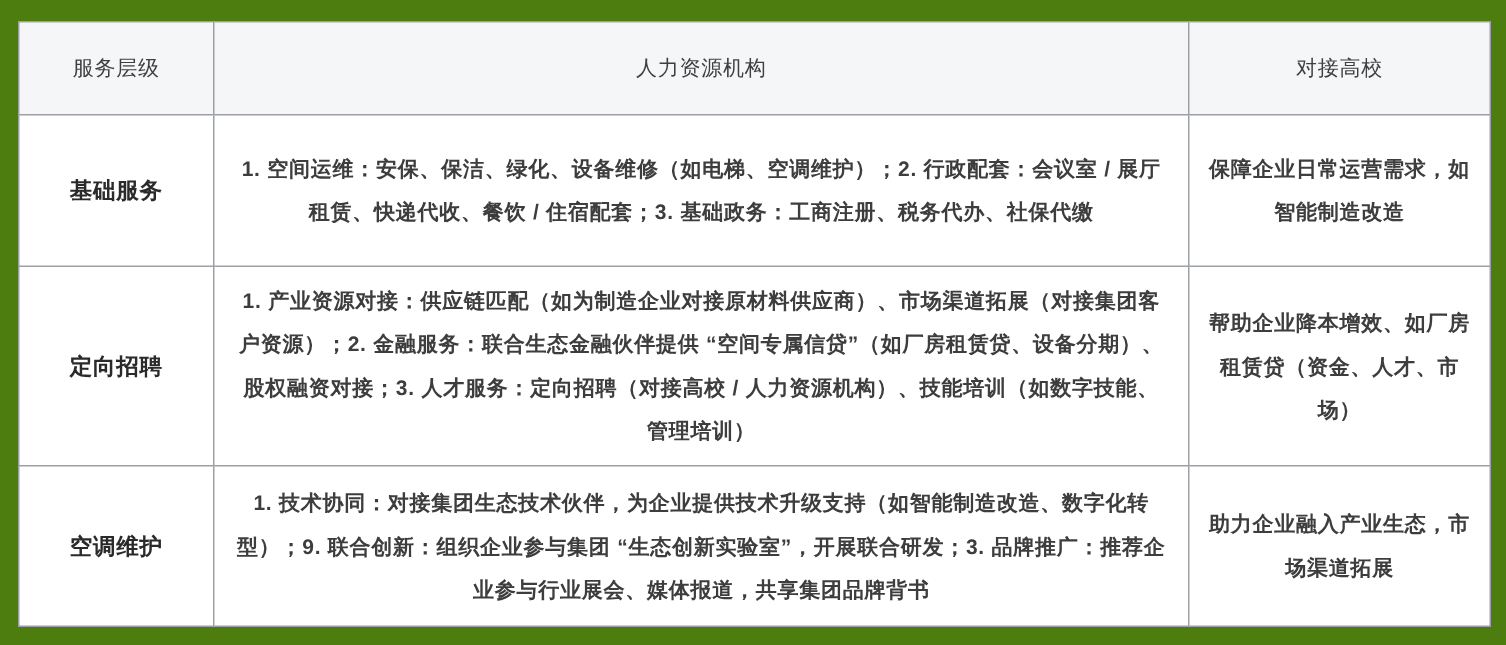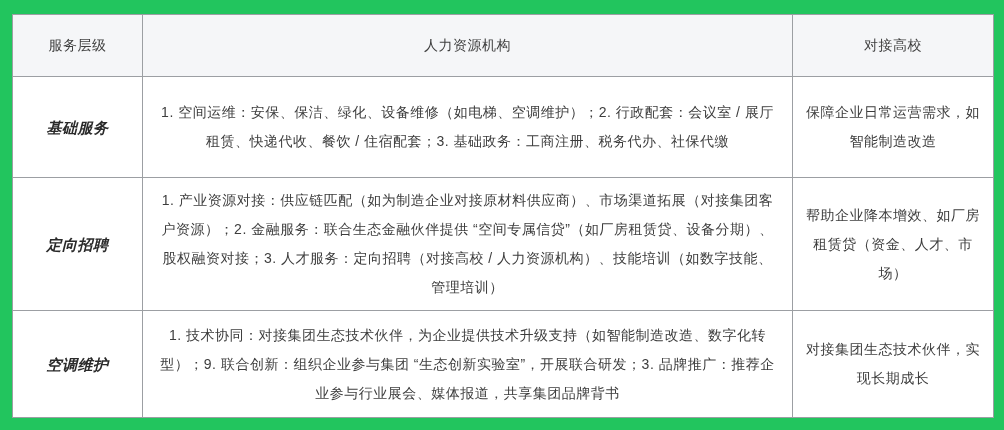--- a/index.html
+++ b/index.html
@@ -8,21 +8,21 @@
     padding: 0;
     background: #ffffff;
     width: 1004px;
     height: 430px;
     font-family: "Liberation Sans", "DejaVu Sans", sans-serif;
   }
   .page {
     position: relative;
     width: 1004px;
     height: 430px;
-    background: #22c55e;
+    background: #4d7c0f;
     overflow: hidden;
   }
   .table-wrap {
     position: absolute;
     left: 12px;
     top: 14px;
   }
   table.service-table {
     border-collapse: collapse;
     table-layout: fixed;
@@ -31,41 +31,41 @@
   }
   .service-table col.col-tier    { width: 130px; }
   .service-table col.col-content { width: 650px; }
   .service-table col.col-goal    { width: 201px; }
   .service-table th,
   .service-table td {
     border: 1px solid #9c9fa3;
     text-align: center;
     vertical-align: middle;
     letter-spacing: 0.5px;
+    font-weight: bold;
   }
   .service-table thead th {
     height: 62px;
     background: #f5f6f8;
     font-weight: 400;
     font-size: 14px;
     color: #3f3f3f;
     padding: 4px 8px;
   }
   .service-table tbody td {
     font-size: 14px;
     color: #3d3d3d;
     line-height: 29px;
     padding: 8px 13px;
   }
   .service-table tbody td.tier-cell {
     font-weight: 700;
     font-size: 15px;
     color: #2a2a2a;
     letter-spacing: 0.5px;
-    font-style: italic;
   }
   .service-table tr.row-basic   { height: 101px; }
   .service-table tr.row-value   { height: 133px; }
   .service-table tr.row-eco     { height: 107px; }
 </style>
 </head>
 <body>
 
 <div class="page">
   <div class="table-wrap">
@@ -89,18 +89,18 @@
           <td class="goal-cell">保障企业日常运营需求，如智能制造改造</td>
         </tr>
         <tr class="row-value">
           <td class="tier-cell">定向招聘</td>
           <td class="content-cell">1. 产业资源对接：供应链匹配（如为制造企业对接原材料供应商）、市场渠道拓展（对接集团客户资源）；2. 金融服务：联合生态金融伙伴提供 “空间专属信贷”（如厂房租赁贷、设备分期）、股权融资对接；3. 人才服务：定向招聘（对接高校 / 人力资源机构）、技能培训（如数字技能、管理培训）</td>
           <td class="goal-cell">帮助企业降本增效、如厂房租赁贷（资金、人才、市场）</td>
         </tr>
         <tr class="row-eco">
           <td class="tier-cell">空调维护</td>
           <td class="content-cell">1. 技术协同：对接集团生态技术伙伴，为企业提供技术升级支持（如智能制造改造、数字化转型）；9. 联合创新：组织企业参与集团 “生态创新实验室”，开展联合研发；3. 品牌推广：推荐企业参与行业展会、媒体报道，共享集团品牌背书</td>
-          <td class="goal-cell">对接集团生态技术伙伴，实现长期成长</td>
+          <td class="goal-cell">助力企业融入产业生态，市场渠道拓展</td>
         </tr>
       </tbody>
     </table>
   </div>
 </div>
 
 </body></html>

